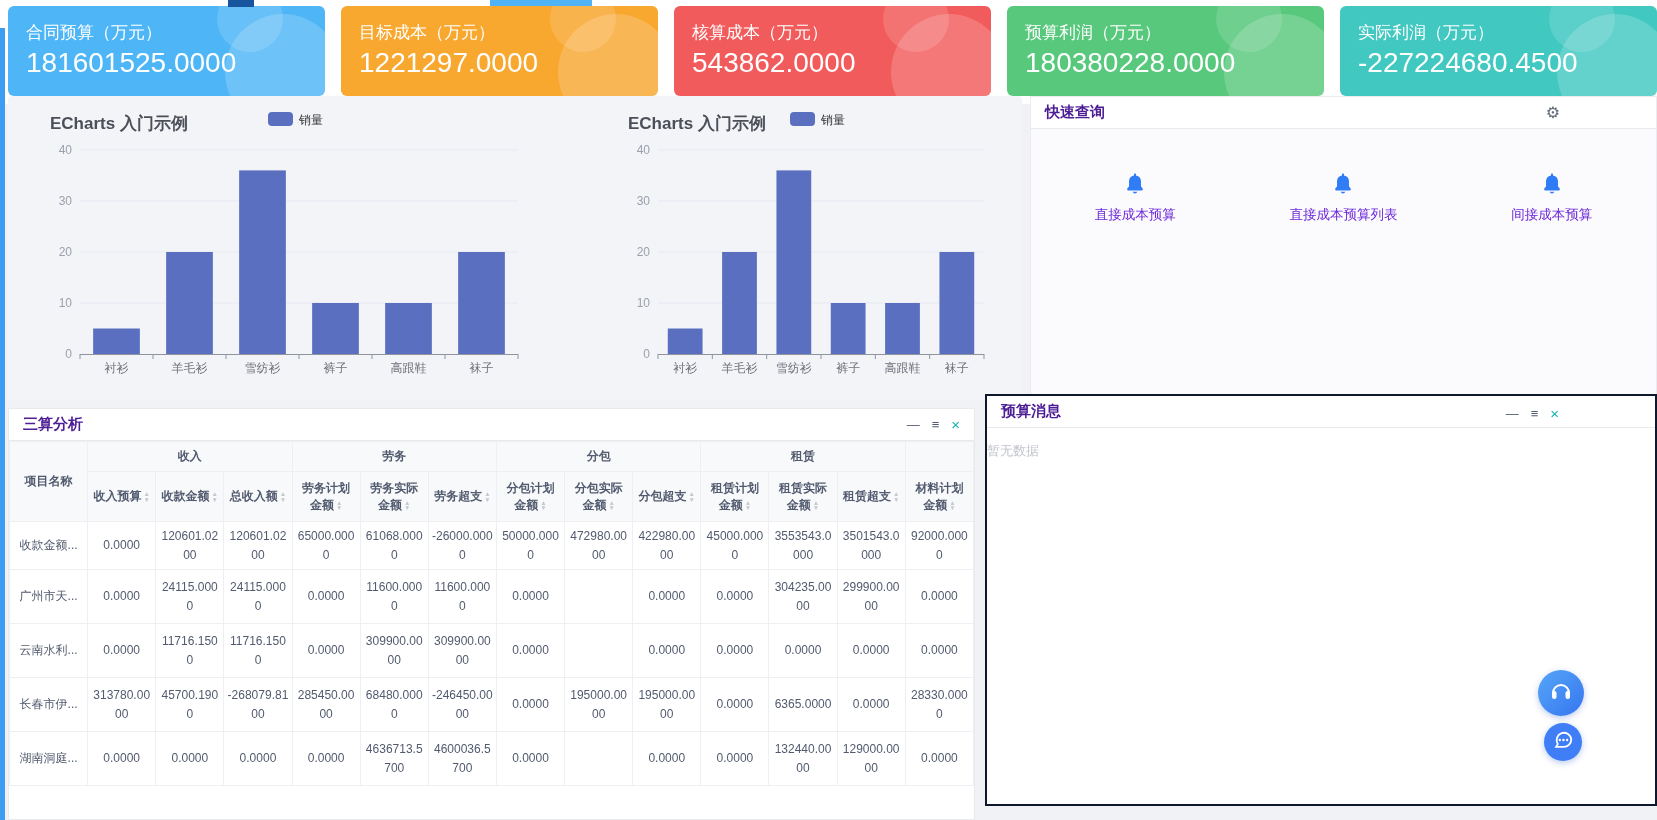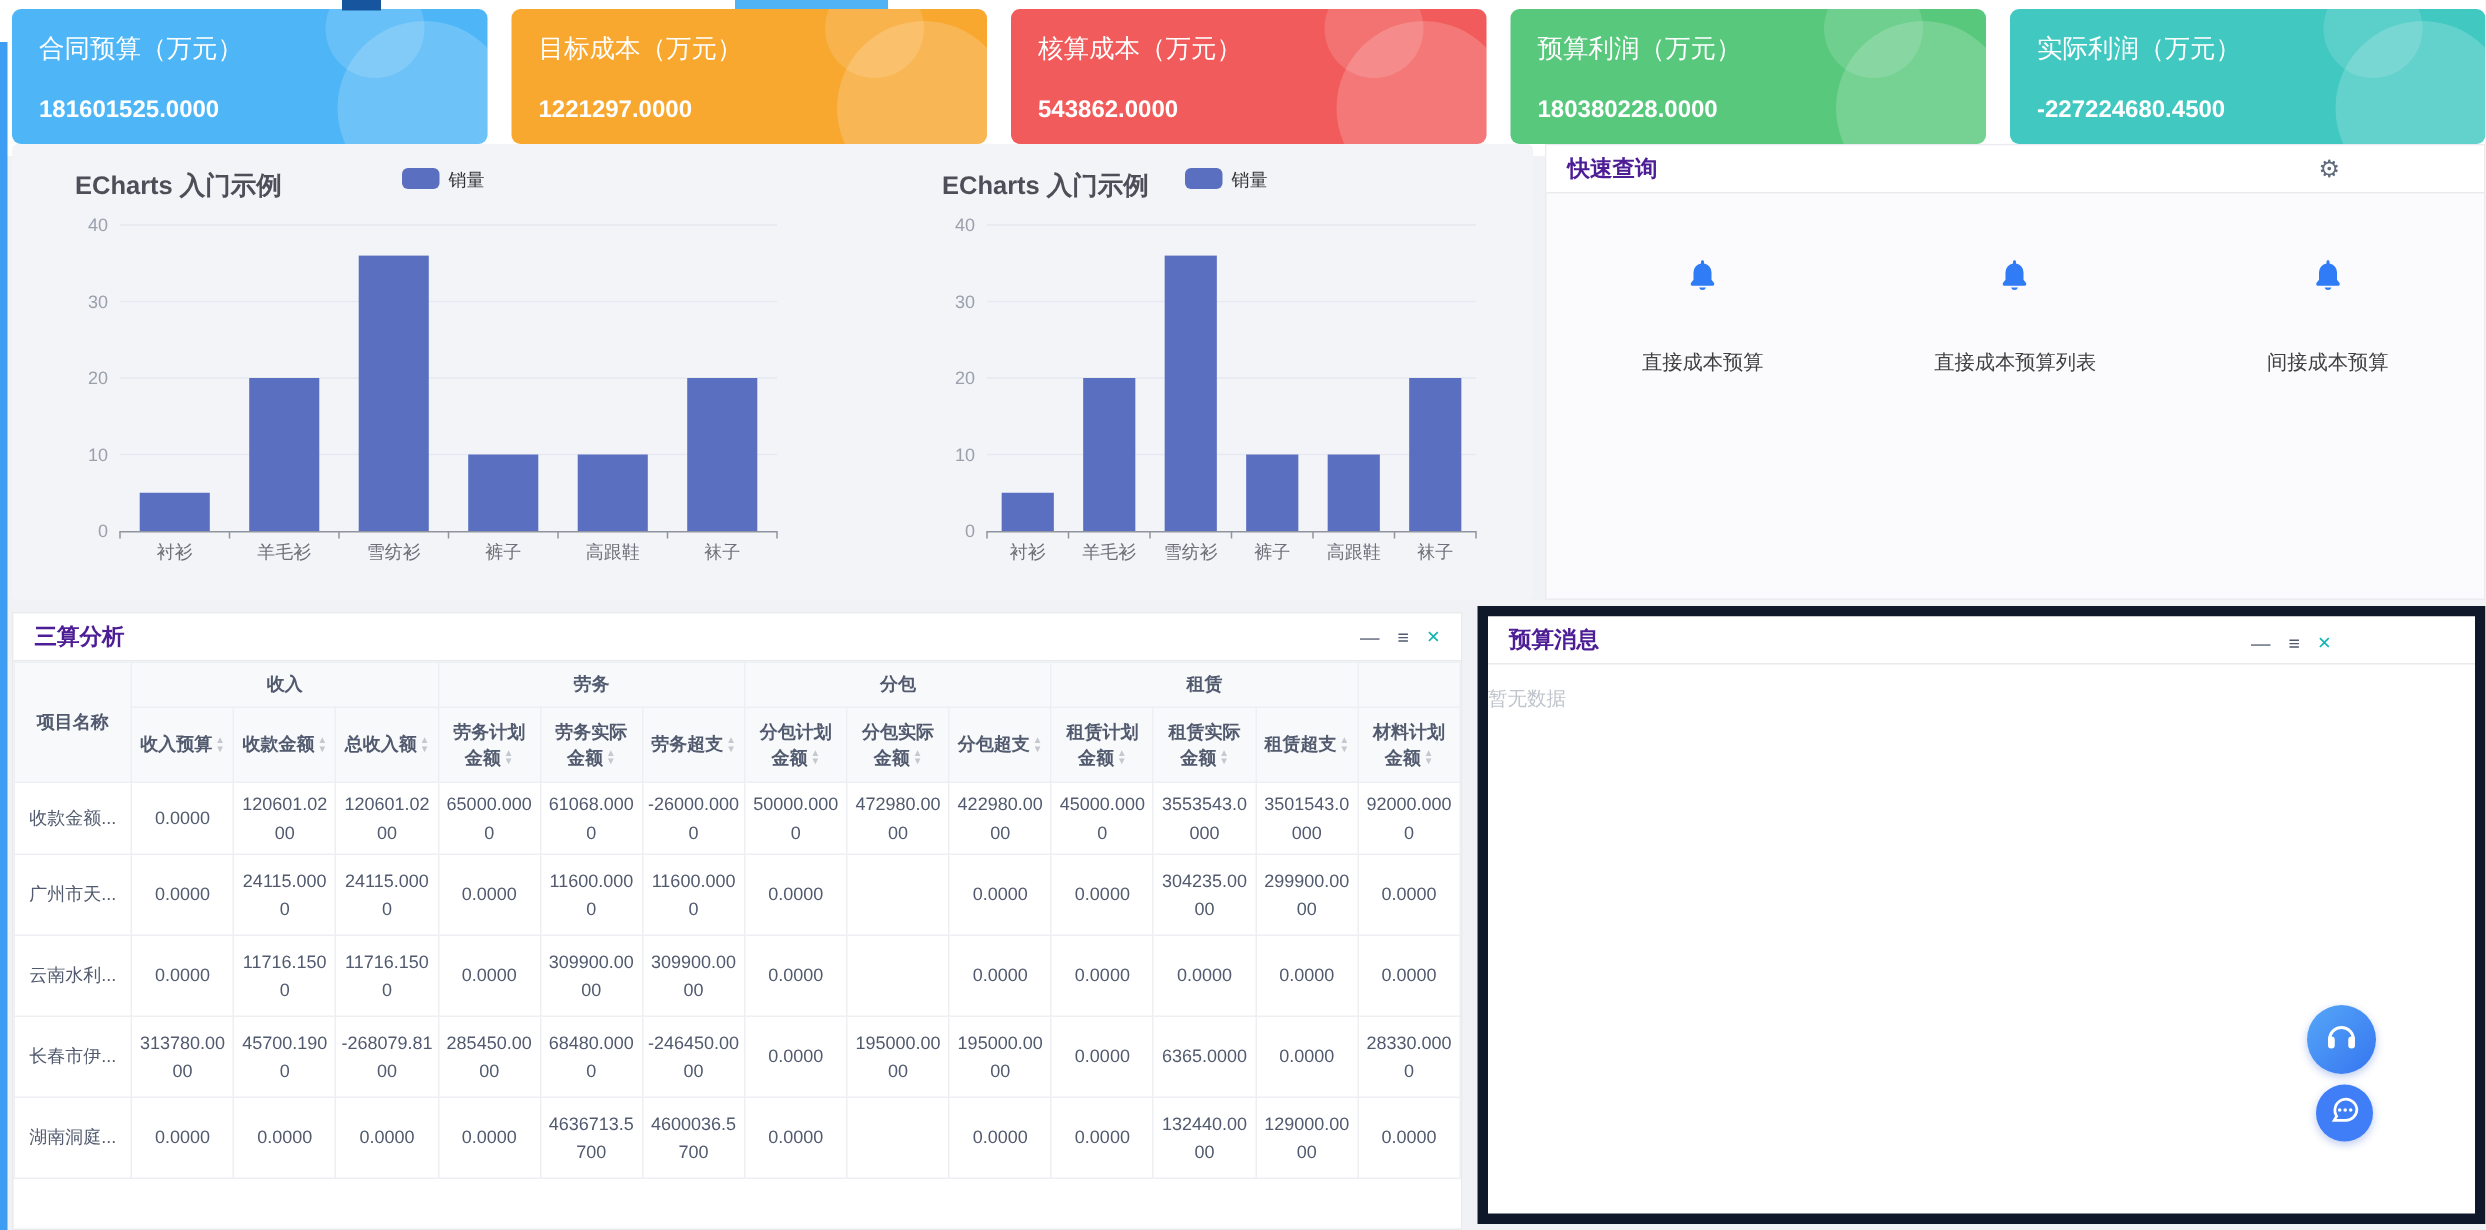--- a/index.html
+++ b/index.html
@@ -3,62 +3,62 @@
 <meta charset="utf-8">
 <style>
   *{box-sizing:border-box;margin:0;padding:0}
   html,body{width:1657px;height:820px;overflow:hidden}
   body{position:relative;background:#f0f2f5;font-family:"Liberation Sans",sans-serif}
 
   
   .cards{position:absolute;left:0;top:0;width:1657px;height:104px;background:#fff;display:flex;gap:16px;padding:6px 0 8px 8px}
   .card{position:relative;flex:1 0 250px;border-radius:6px;color:#fff;padding:13px 18px;overflow:hidden}
   .card .label{font-size:17px;margin-top:2px;position:relative;z-index:2}
-  .card .value{font-size:16px;font-weight:bold;margin-top:21px;position:relative;z-index:2}
+  .card .value{font-size:28px;font-weight:normal;margin-top:3px;position:relative;z-index:2}
   .card .deco1{position:absolute;right:-16px;bottom:-34px;width:116px;height:116px;border-radius:50%;background:rgba(255,255,255,.18)}
   .card .deco2{position:absolute;right:42px;top:-20px;width:66px;height:66px;border-radius:50%;background:rgba(255,255,255,.14)}
 
   .top-tab1{position:absolute;left:228px;top:0;width:26px;height:7px;background:#17569e;z-index:5}
   .top-tab2{position:absolute;left:490px;top:0;width:102px;height:6px;background:#4fb3f5;z-index:5}
   .left-strip{position:absolute;left:0;top:28px;width:5px;height:792px;background:#3d9df2;z-index:5}
 
   
   .charts-panel{position:absolute;left:8px;top:96px;width:1014px;height:304px;background:#f3f4f8;border-radius:4px}
   .chart{position:absolute;top:6px}
   #chart0{left:14px}
   #chart1{left:592px}
 
   
   .quick-panel{position:absolute;left:1030px;top:96px;width:627px;height:304px;background:#fbfbfd;border:1px solid #ececf0}
   .panel-header{position:relative;height:32px;display:flex;align-items:center;padding:0 14px;border-bottom:1px solid #e8eaec;background:#fff}
   .panel-title{font-weight:bold;font-size:15px;color:#4c1d95}
   .gear{position:absolute;right:96px;top:6px;font-size:16px;color:#5f6b7a;cursor:pointer}
   .quick-items{display:flex;padding-top:42px}
   .quick-item{flex:1;display:flex;flex-direction:column;align-items:center;cursor:pointer}
-  .quick-item .lbl{margin-top:32px;font-size:13.5px;color:#404040}
+  .quick-item .lbl{margin-top:6px;font-size:13.5px;color:#6d28d9}
 
   .win-controls{margin-left:auto;display:flex;gap:12px;align-items:center}
   .win-controls span{font-size:13px;color:#515a6e;cursor:pointer;line-height:1}
   .win-controls .close{color:#13b5b1;font-size:15px}
   .messages-panel .win-controls{position:absolute;right:96px;top:10px}
 
   
   .analysis-panel{position:absolute;left:8px;top:408px;width:967px;height:412px;background:#fff;border:1px solid #e8eaec;overflow:hidden}
   table{border-collapse:collapse;table-layout:fixed;width:965px;font-size:12px;color:#515a6e}
   th,td{border:1px solid #edeff3}
   thead th{background:#f8f9fb;font-weight:bold;padding:2px;text-align:center}
   .group-row th{height:30px}
   .sub-row th{height:50px}
   .th-inner{display:inline-block;width:58px;line-height:17px}
   tbody td{height:54px;text-align:center;padding:2px 3px;background:#fff;line-height:19px;word-break:break-all}
   tbody tr:first-child td{height:48px}
   .caret{display:inline-flex;flex-direction:column;vertical-align:middle;margin-left:2px;color:#c5c8ce;font-size:6.5px;line-height:5.5px}
 
   
-  .messages-panel{position:absolute;left:985px;top:404px;width:672px;height:412px;background:#fff;border:7px solid #0f172a}
+  .messages-panel{position:absolute;left:985px;top:394px;width:672px;height:412px;background:#fff;border:2px solid #0f172a}
   .empty{padding-top:14px;text-align:left;color:#c0c4cc;font-size:13px}
 
   
   .float-btn{position:absolute;border-radius:50%;display:flex;align-items:center;justify-content:center;cursor:pointer;z-index:10;box-shadow:0 2px 6px rgba(30,80,200,.3)}
   #fb0{left:1538px;top:670px;width:46px;height:46px;background:linear-gradient(135deg,#56a7f8,#3575f0)}
   #fb1{left:1544px;top:723px;width:38px;height:38px;background:#3f7ef7}
 </style>
 </head>
 <body>
 

